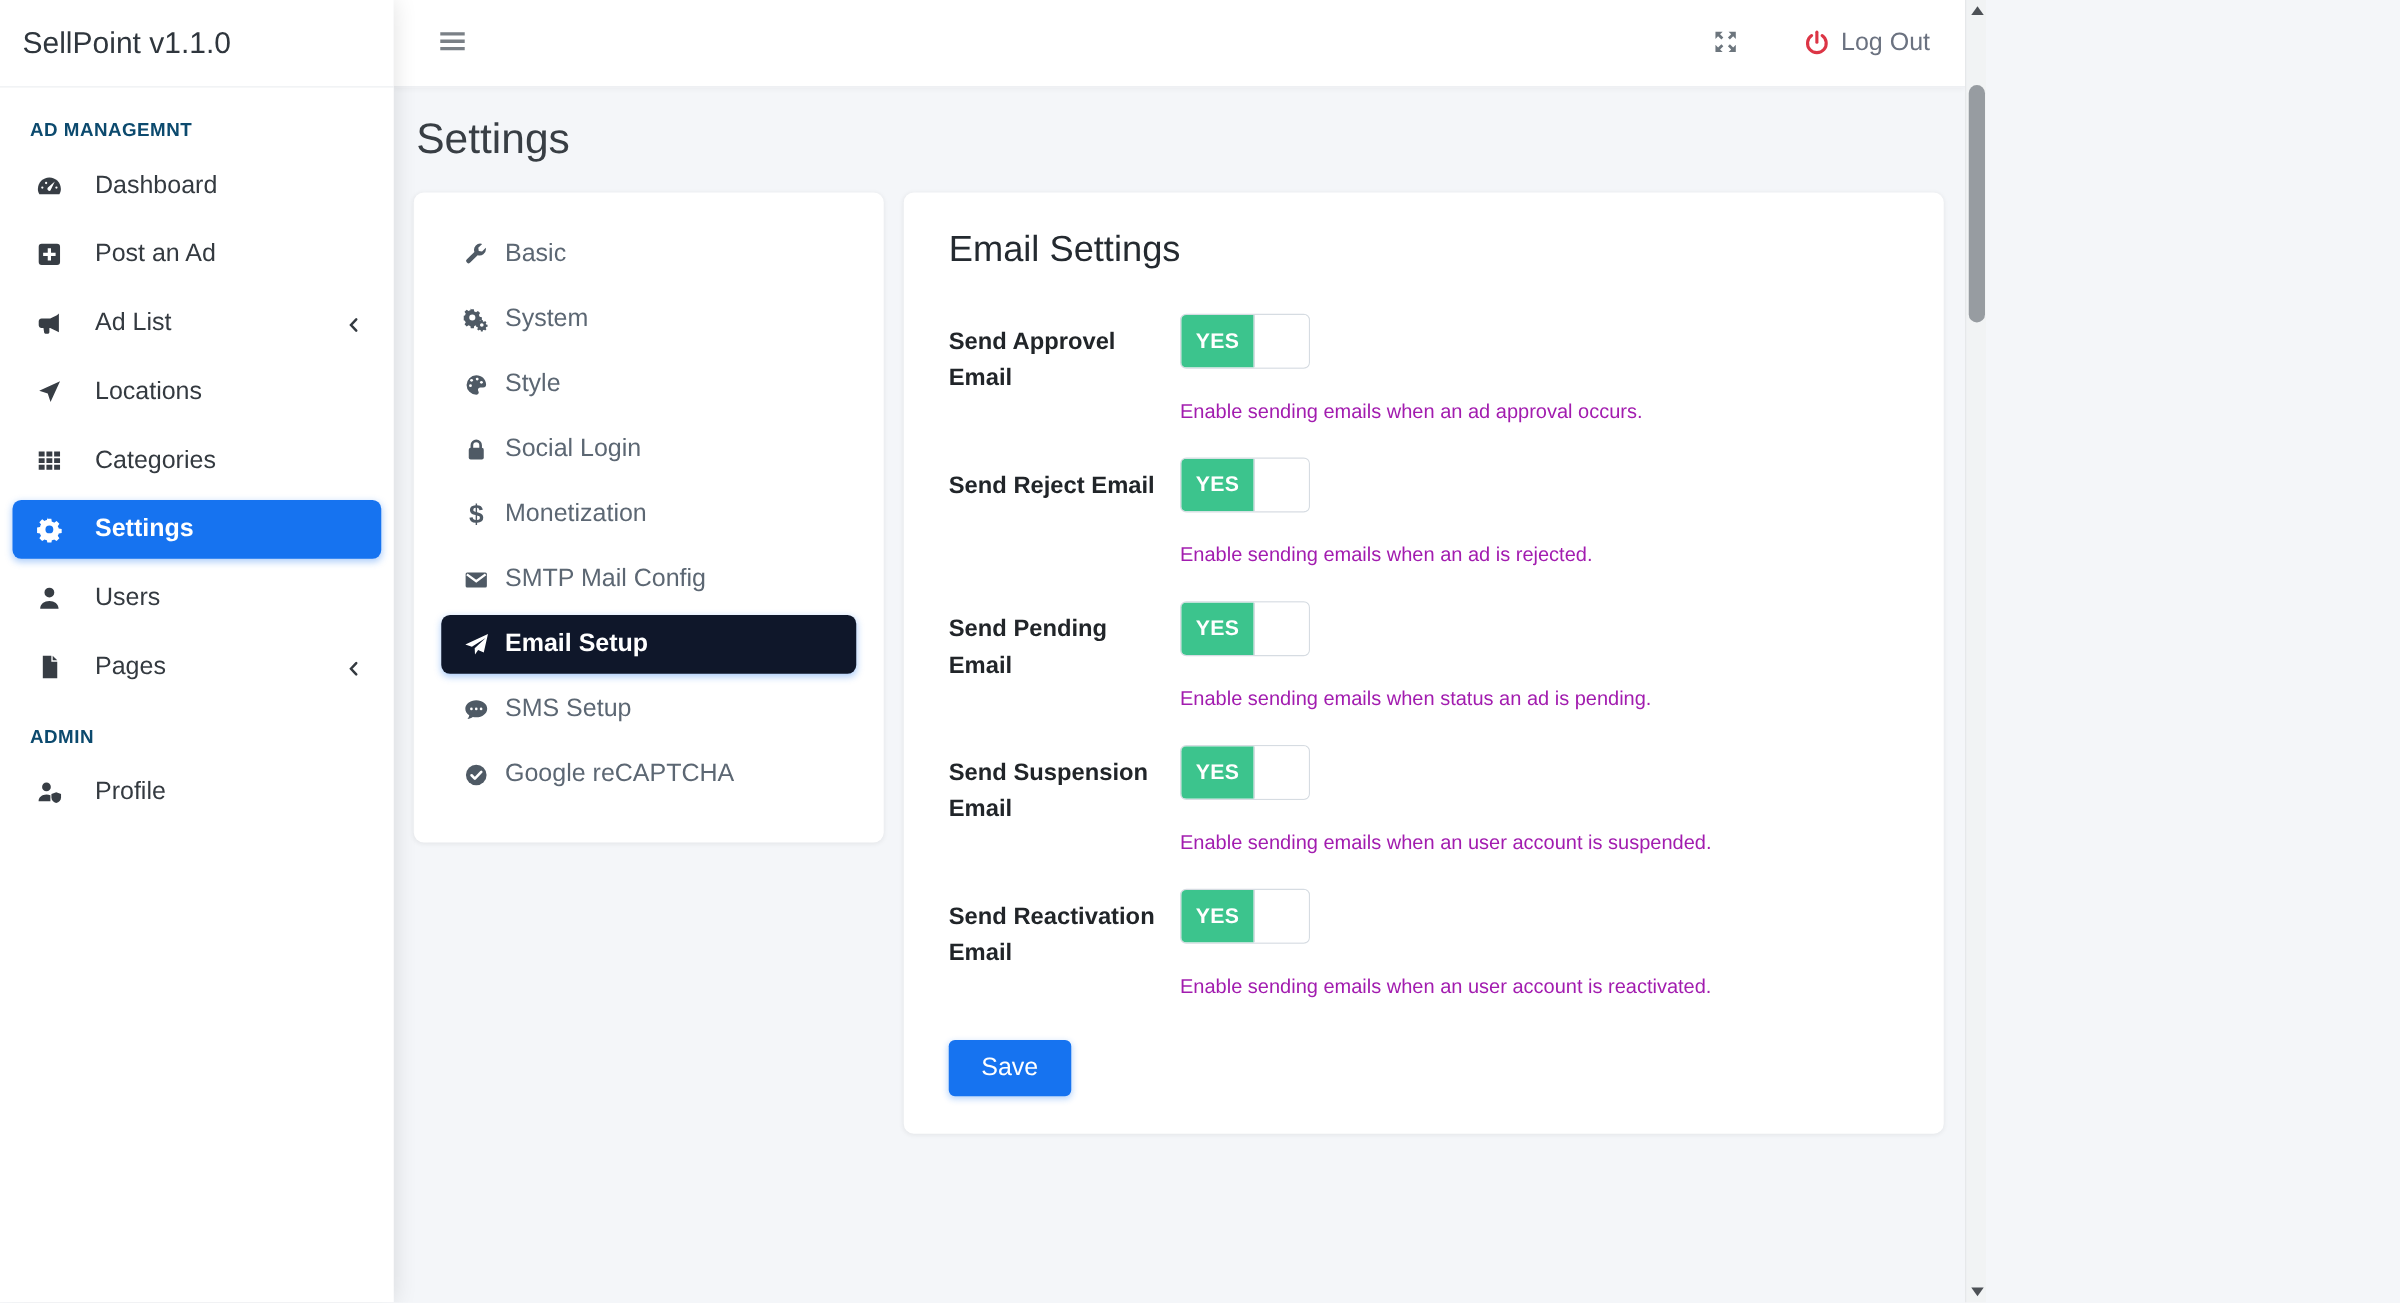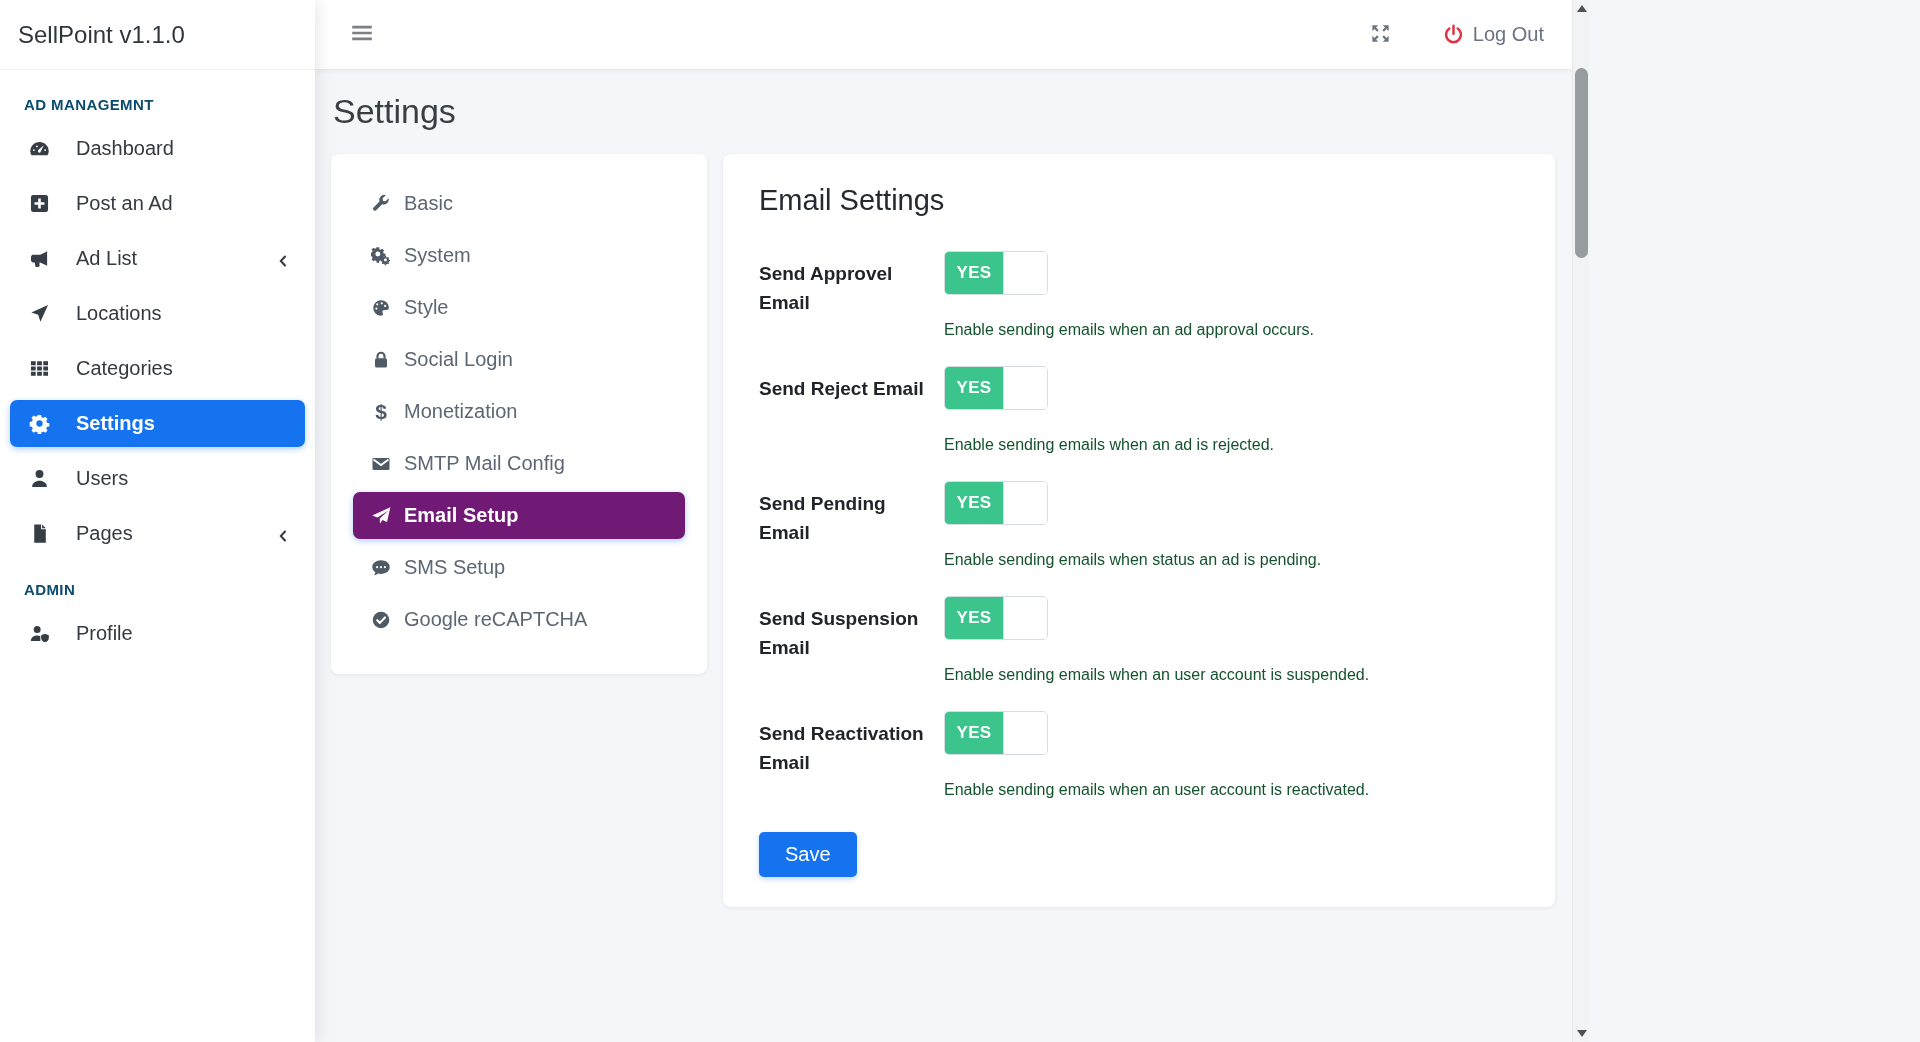--- a/index.html
+++ b/index.html
@@ -54,40 +54,40 @@
 
   
   .nav-card { width:376px; flex:0 0 376px; padding:26px 22px; }
   .snav-item { display:flex; align-items:center; gap:11px; padding:12px 16px;
     border-radius:7px; color:#5c6773; font-size:20px; cursor:pointer;
     margin-bottom:5px; }
   .snav-item .icn { width:24px; height:22px; display:flex; align-items:center;
     justify-content:center; color:#4f5a65; flex:0 0 24px; }
   .snav-item svg { width:20px; height:20px; fill:currentColor; }
   .snav-item .glyph { font-weight:bold; font-size:21px; }
-  .snav-item.active { background:#701a75; color:#fff; font-weight:bold;
+  .snav-item.active { background:#0f172a; color:#fff; font-weight:bold;
     box-shadow:0 2px 6px rgba(22,115,240,.35); }
   .snav-item.active .icn { color:#fff; }
 
   
   .panel-card { flex:1; padding:30px 36px; }
   .panel-title { font-size:29px; font-weight:500; color:#242a30;
     margin:0 0 34px; }
   .setting-row { display:grid; grid-template-columns:185px auto;
     margin-bottom:27px; }
   .s-label { font-size:19px; font-weight:bold; color:#212529;
     line-height:29px; padding-top:8px; max-width:178px; }
   .toggle { width:104px; height:44px; border:1px solid #d6dce2;
     border-radius:5px; background:#fff; display:flex; overflow:hidden;
     cursor:pointer; }
   .t-on { flex:0 0 58px; background:#3cc48d; color:#fff; font-weight:bold;
     font-size:17px; display:flex; align-items:center; justify-content:center;
     letter-spacing:.3px; }
   .t-knob { flex:1; background:#fff; border-left:1px solid #d6dce2; }
-  .s-help { margin-top:26px; font-size:16px; color:#14532d; }
+  .s-help { margin-top:26px; font-size:16px; color:#a21caf; }
   .save { margin-top:6px; background:#1673f0; color:#fff; border:none;
     border-radius:5px; font-size:20px; padding:11px 26px; cursor:pointer;
     font-family:inherit; box-shadow:0 2px 5px rgba(22,115,240,.3); }
 
   
   .scrollbar { position:absolute; right:0; top:0; width:17px; height:100%;
     background:#f1f3f4; border-left:1px solid #e6e8ea; z-index:6; }
   .sb-arrow { position:absolute; left:0; width:17px; height:17px;
     display:flex; align-items:center; justify-content:center; cursor:pointer; }
   .sb-arrow.up { top:0; } .sb-arrow.down { bottom:0; }

